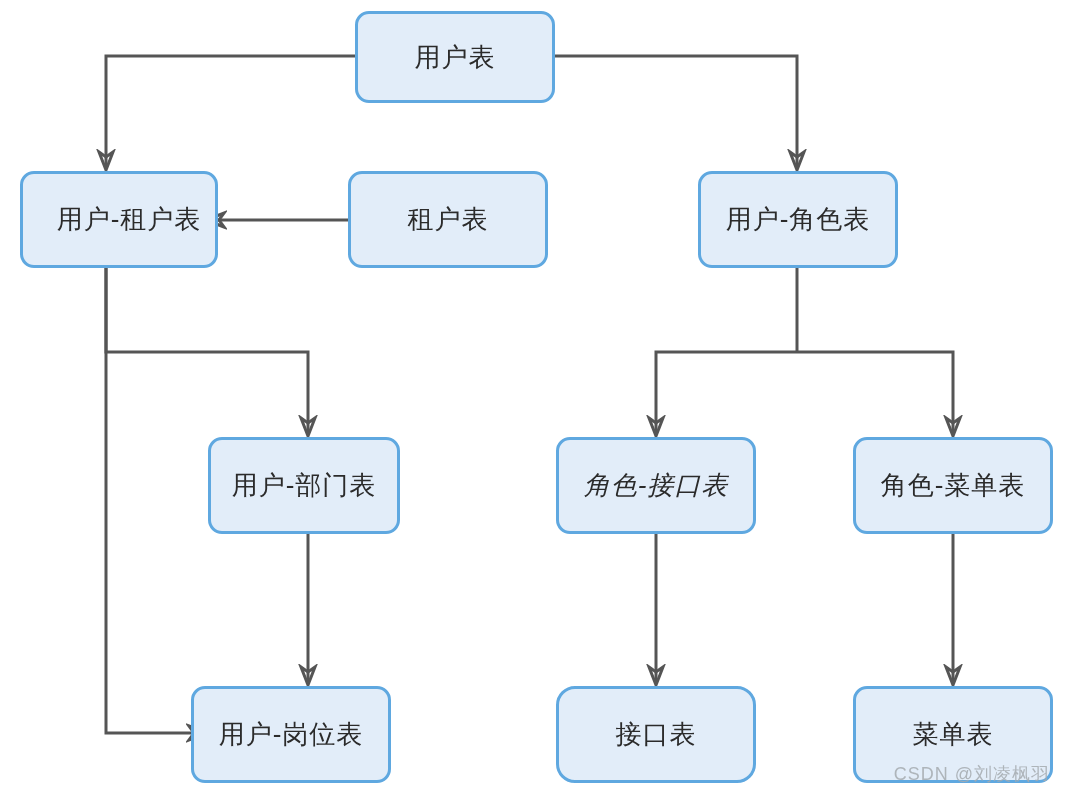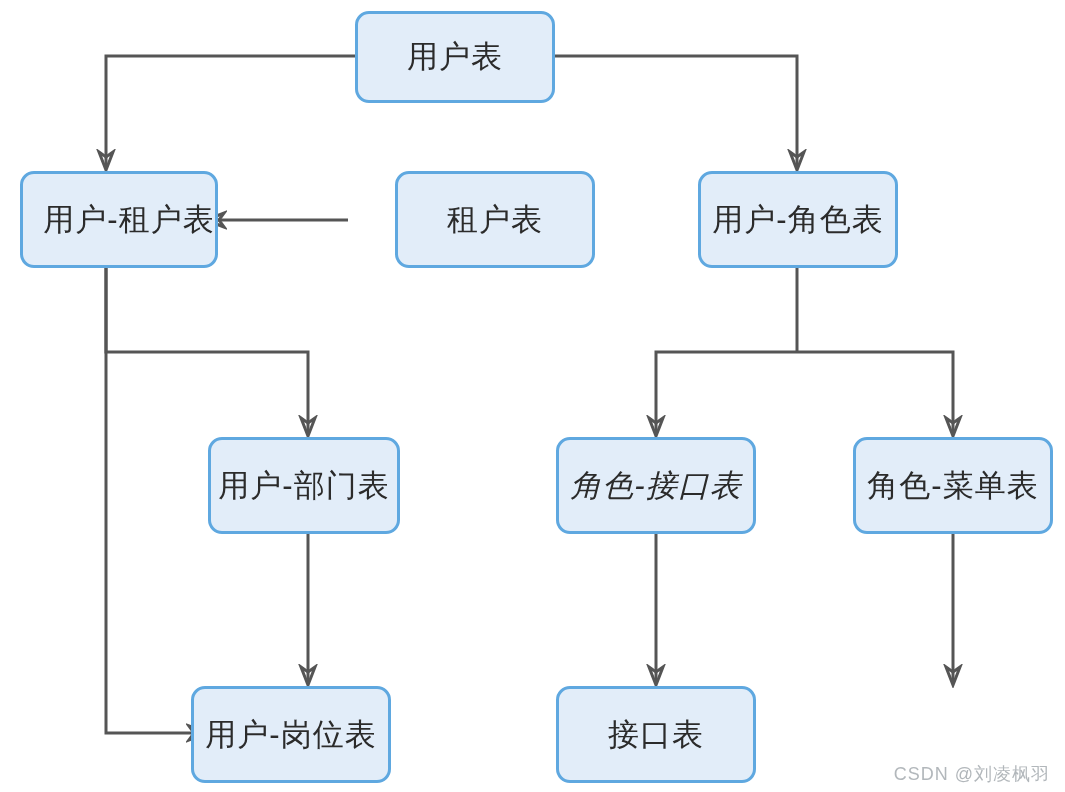--- a/index.html
+++ b/index.html
@@ -12,34 +12,34 @@
   }
   .edges{position:absolute;left:0;top:0;width:1065px;height:792px;}
   .edges path{stroke:#555555;stroke-width:3;fill:none;}
   .node{
     position:absolute;
     box-sizing:border-box;
     background:#e2edf9;
     border:3px solid #5fa8e0;
     border-radius:14px;
     display:flex;align-items:center;justify-content:center;
-    font-size:31px;color:#2b2b2b;
+    font-size:26px;color:#2b2b2b;
     letter-spacing:1px;
     white-space:nowrap;
   }
   
   .n-user       {left:355px;top:11px; width:200px;height:92px;}
   .n-user-tenant{left:20px;  top:171px;width:198px;height:97px;padding-left:20px;}
-  .n-tenant     {left:348px;top:171px;width:200px;height:97px;margin-left:47px;}
+  .n-tenant     {left:348px;top:171px;width:200px;height:97px;}
   .n-user-role  {left:698px;top:171px;width:200px;height:97px;}
   .n-user-dept  {left:208px;top:437px;width:192px;height:97px;}
   .n-role-api   {left:556px;top:437px;width:200px;height:97px;font-style:italic;}
   .n-role-menu  {left:853px;top:437px;width:200px;height:97px;}
   .n-user-post  {left:191px;top:686px;width:200px;height:97px;}
-  .n-api        {left:556px;top:686px;width:200px;height:97px;}
+  .n-api        {left:556px;top:686px;width:200px;height:97px;border-radius:19px;}
   .n-menu       {left:853px;top:686px;width:200px;height:97px;}
   .watermark{
     position:absolute;
     right:15px;bottom:6px;
     font-size:18px;
     color:rgba(165,170,175,0.85);
     letter-spacing:1px;
   }
 </style>
 </head>
@@ -68,15 +68,16 @@
 
   <div class="node n-user">用户表</div>
   <div class="node n-user-tenant">用户-租户表</div>
   <div class="node n-tenant">租户表</div>
   <div class="node n-user-role">用户-角色表</div>
   <div class="node n-user-dept">用户-部门表</div>
   <div class="node n-role-api">角色-接口表</div>
   <div class="node n-role-menu">角色-菜单表</div>
   <div class="node n-user-post">用户-岗位表</div>
   <div class="node n-api">接口表</div>
+  <div class="node n-menu">菜单表</div>
 
   <div class="watermark">CSDN @刘凌枫羽</div>
 </div>
 
 </body></html>

